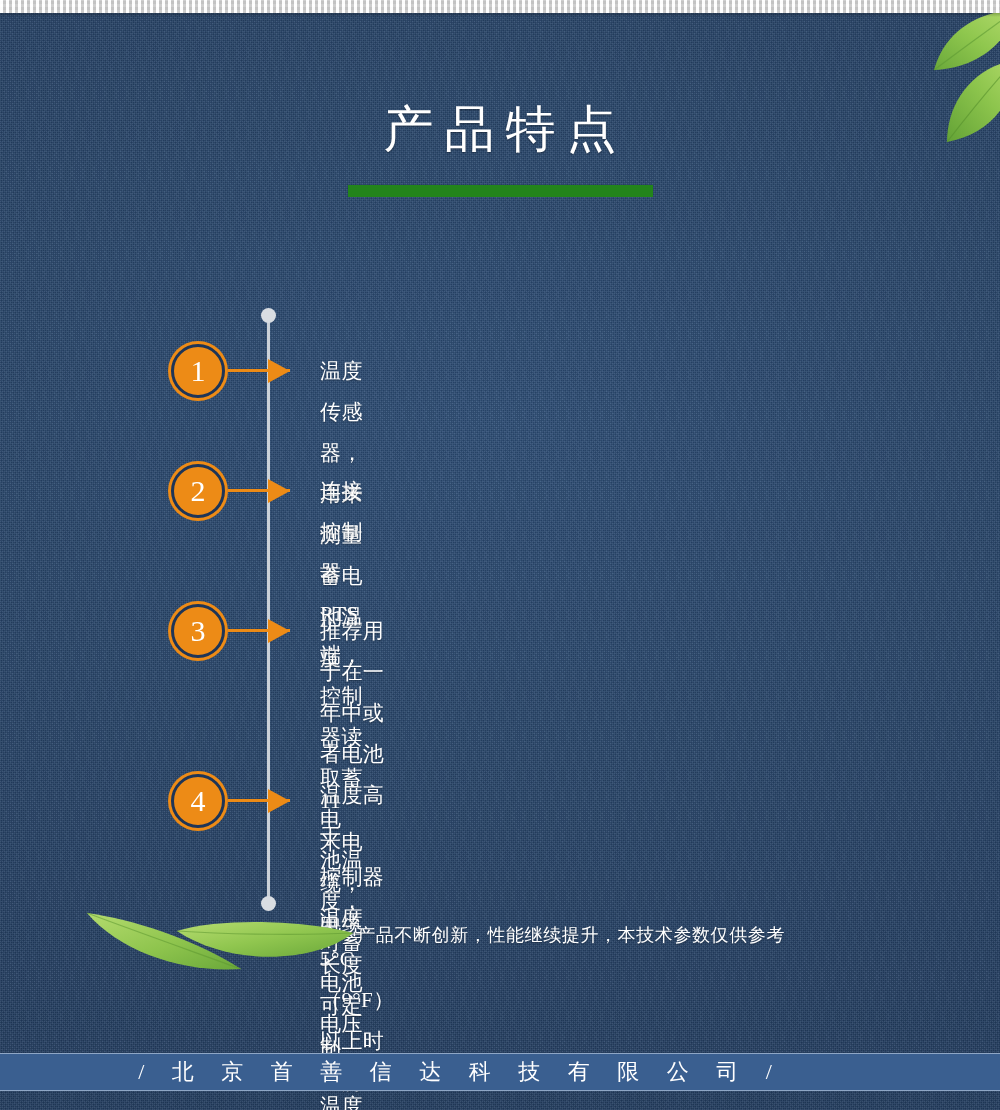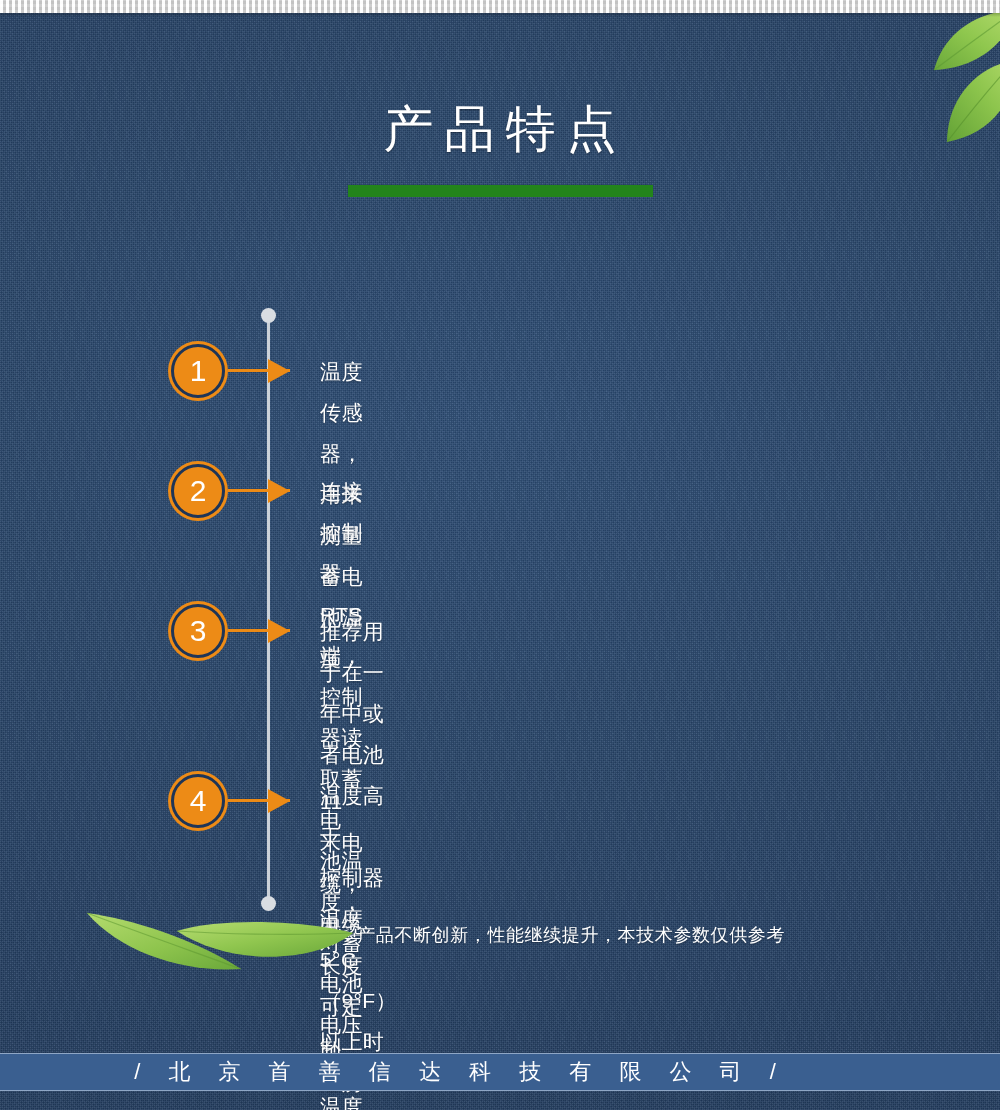--- a/index.html
+++ b/index.html
@@ -14,20 +14,21 @@
     font-family: "Liberation Sans", "DejaVu Sans", sans-serif;
     background: #22406b;
   }
 
   #page {
     position: relative;
     width: 1000px;
     height: 1110px;
     overflow: hidden;
     background-color: #8b5cf6;
+    font-family: Liberation Serif, serif;
   }
 
   
   .texture {
     position: absolute;
     inset: 0;
     background-color: #264469;
     background-image:
       repeating-linear-gradient(0deg,
         rgba(255,255,255,0.045) 0px, rgba(255,255,255,0.045) 1px,

